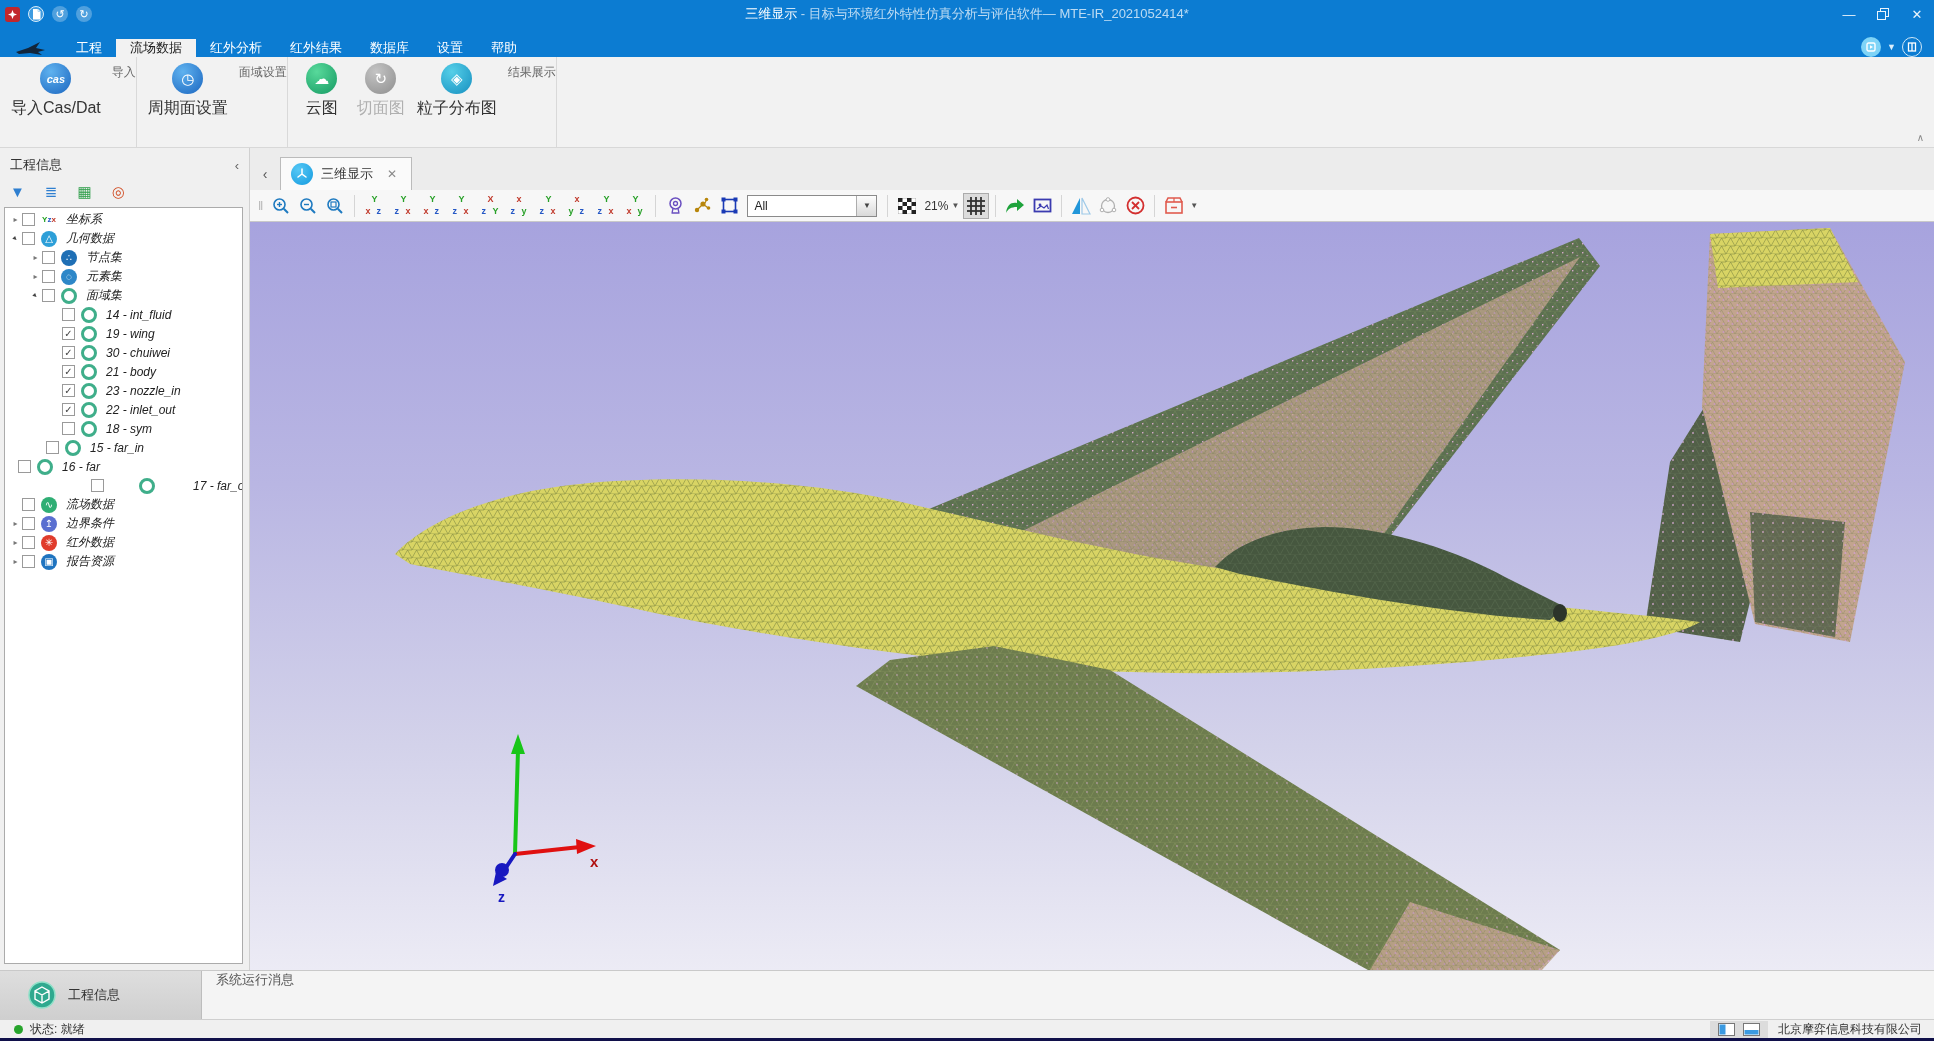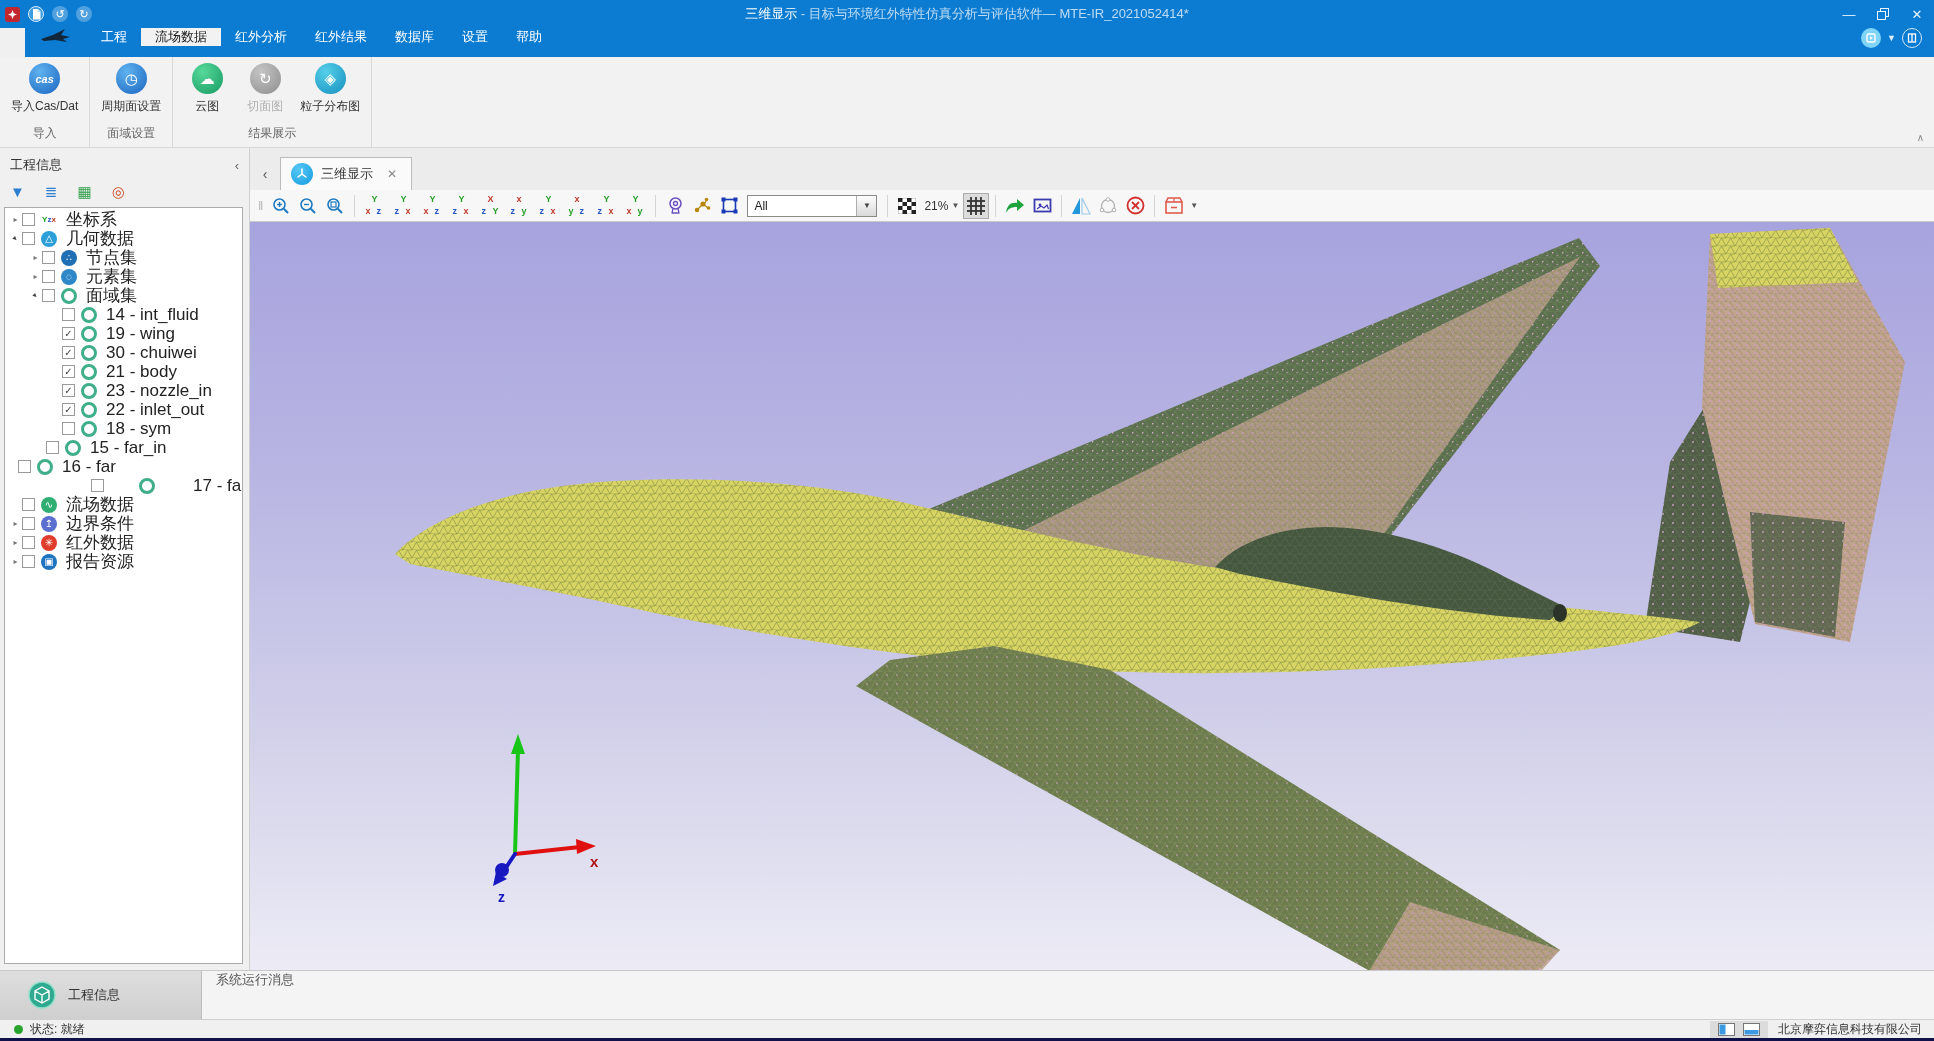--- a/index.html
+++ b/index.html
@@ -13,41 +13,41 @@
   .qa-btn { width:16px; height:16px; border-radius:50%; display:flex; align-items:center; justify-content:center; font-size:11px; color:#fff; }
   .qa-file { background:#3d9be0; border:1px solid #d9ecfa; }
   .qa-gray { background:rgba(255,255,255,.28); }
   .tb-title { position:absolute; left:0; right:0; text-align:center; font-size:13px; pointer-events:none; }
   .tb-title .t1 { color:#ffffff; }
   .tb-title .t2 { color:rgba(255,255,255,.72); }
   .tb-controls { margin-left:auto; display:flex; }
   .wc { width:34px; height:28px; display:flex; align-items:center; justify-content:center; color:#eaf4fc; font-size:13px; }
 
   
-  .menubar { height:29px; background:#0c7cd2; display:flex; align-items:flex-start;margin-left:25px; }
+  .menubar { height:29px; background:#0c7cd2; display:flex; align-items:flex-end; }
   .mb-logo { width:62px; display:flex; align-items:center; justify-content:center; }
   .mtab { padding:0 14px; display:flex; align-items:center; color:#fff; font-size:13px; cursor:default; }
   .mtab.active { background:#f2f2f2; color:#1a1a1a; }
   .mb-right { margin-left:auto; display:flex; align-items:center; gap:6px; padding-right:12px; }
   .mb-circle { width:20px; height:20px; border-radius:50%; background:#7fd4f7; display:flex; align-items:center; justify-content:center; }
   .mb-ring { width:20px; height:20px; border-radius:50%; border:1.5px solid #cfe8f8; display:flex; align-items:center; justify-content:center; }
   .mb-caret { color:#dceefb; font-size:9px; }
 
   
   .ribbon { height:91px; background:#f2f2f2; border-bottom:1px solid #d8d8d8; display:flex; position:relative; }
-  .rgroup { display:flex; flex-direction:column; border-right:1px solid #d9d9d9; padding-top:4px; }
+  .rgroup { display:flex; flex-direction:row; border-right:1px solid #d9d9d9; padding-top:4px; }
   .rbuttons { display:flex; flex:1; align-items:flex-start; justify-content:center; gap:2px; padding:0 6px; }
   .rbtn { display:flex; flex-direction:column; align-items:center; padding:2px 5px; min-width:56px; }
   .rbtn .circ { width:31px; height:31px; border-radius:50%; display:flex; align-items:center; justify-content:center;
     color:#fff; font-size:15px; margin-bottom:4px; }
   .circ.blue { background:radial-gradient(circle at 35% 28%, #5fb2ef, #1b66c0); }
   .circ.green { background:radial-gradient(circle at 35% 28%, #58d99b, #159a62); }
   .circ.teal { background:radial-gradient(circle at 35% 28%, #55cfe8, #168fc0); }
   .circ.gray { background:radial-gradient(circle at 35% 28%, #c4c4c4, #8e8e8e); }
-  .rbtn .blabel { font-size:12px; color:#333; white-space:nowrap; }
+  .rbtn .blabel { font-size:16px; color:#333; white-space:nowrap; }
   .rbtn.disabled .blabel { color:#b0b0b0; }
   .cas-txt { font-size:11px; font-style:italic; font-weight:bold; }
   .rgroup .glabel { text-align:center; font-size:12px; color:#666; padding:3px 0 5px; }
   .ribbon-collapse { position:absolute; right:10px; bottom:4px; color:#888; font-size:10px; }
 
   
   .mainrow { display:flex; height:822px; }
 
   
   .lpanel { width:250px; background:#f0f0f0; display:flex; flex-direction:column; border-right:1px solid #d0d0d0; position:relative; }
@@ -62,21 +62,21 @@
   .texp.exp { transform:rotate(45deg); color:#444; }
   .tchk { width:13px; height:13px; border:1px solid #9a9a9a; background:#fff; margin-right:6px; flex:none;
     display:flex; align-items:center; justify-content:center; font-size:10px; color:#444; }
   .ticon { width:16px; height:16px; border-radius:50%; margin-right:9px; flex:none;
     display:flex; align-items:center; justify-content:center; color:#fff; font-size:10px; line-height:1; }
   .ticon.ring { background:#fff; border:3px solid #3fae8a; }
   .ticon.axes { background:transparent; border-radius:0; }
   .axes-y { color:#1fa01f; font-size:8px; font-weight:bold; }
   .axes-zx { color:#2457c5; font-size:8px; font-weight:bold; }
   .axes-x { color:#c0392b; }
-  .tlabel { font-size:17px; color:#222; white-space:nowrap; }
+  .tlabel { font-size:12px; color:#222; white-space:nowrap;font-style:italic; }
   .splitdots { position:absolute; right:-2px; top:50%; width:4px; height:26px; color:#999; font-size:11px; line-height:5px; }
 
   
   .workarea { flex:1; display:flex; flex-direction:column; background:#ececec; }
   .tabbar { height:42px; display:flex; align-items:flex-end; background:#ececec; position:relative; }
   .tab-nav { width:30px; text-align:center; color:#555; font-size:14px; padding-bottom:8px; }
   .vtab { height:33px; background:#fafafa; border:1px solid #bbb; border-bottom:none; display:flex; align-items:center;
     gap:8px; padding:0 14px 0 10px; }
   .vtab-icon { width:22px; height:22px; border-radius:50%; background:radial-gradient(circle at 35% 30%, #56c8f5, #149adf);
     display:flex; align-items:center; justify-content:center; }

